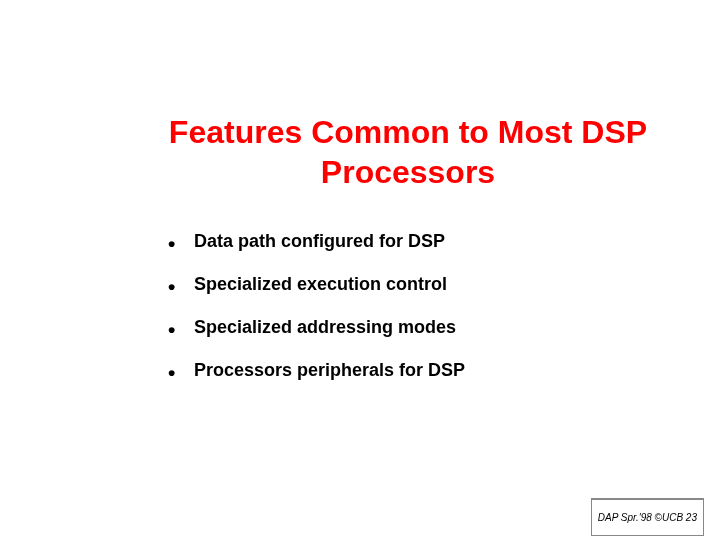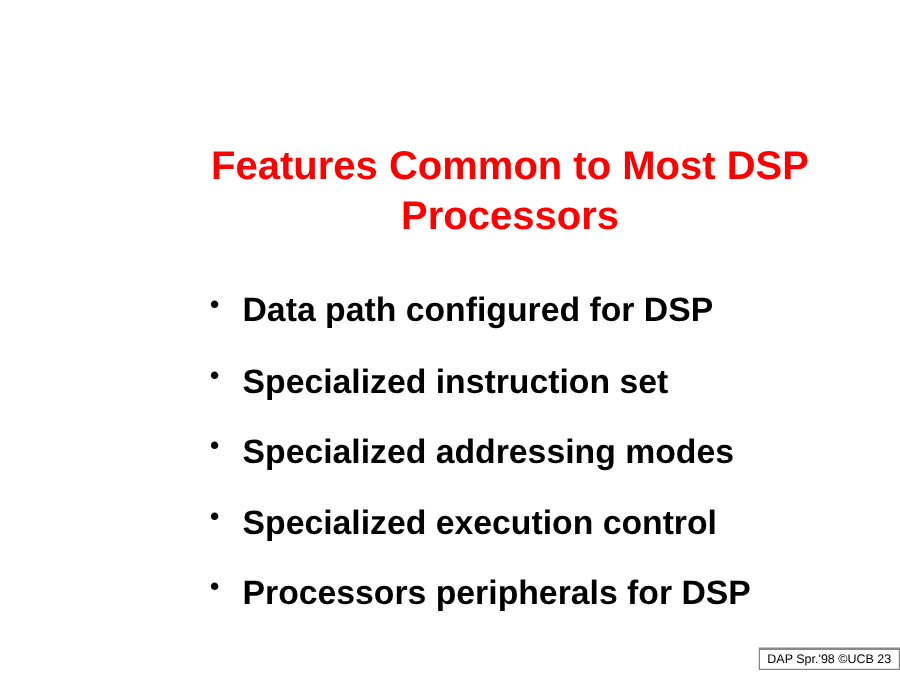--- a/index.html
+++ b/index.html
@@ -24,52 +24,52 @@
     line-height: 1.25;
     margin-bottom: 36px;
     padding: 0 20px;
   }
   .bullets {
     list-style: none;
     padding-left: 28px;
   }
   .bullets li {
     color: #000000;
-    font-size: 27px;
+    font-size: 18px;
     font-weight: bold;
     line-height: 1.5;
     position: relative;
     padding-left: 26px;
   }
   .bullets li::before {
     content: "•";
     position: absolute;
     left: 0;
     top: 0;
     font-size: 21px;
   }
   .footer {
     position: absolute;
     bottom: 20px;
-    right: 16px;
+    right: 32px;
     border: 1px solid #888;
     border-top: 2px solid #888;
-    padding: 2px 6px;
+    padding: 12px 6px;
     font-size: 10px;
     color: #000;
     background: #fff;
+    font-style: italic;
   }
 </style>
 </head>
 <body>
 
 <div class="slide">
   <h1 class="title">Features Common to Most DSP Processors</h1>
   <ul class="bullets">
     <li>Data path configured for DSP</li>
-    <li>Specialized instruction set</li>
+    <li>Specialized execution control</li>
     <li>Specialized addressing modes</li>
-    <li>Specialized execution control</li>
     <li>Processors peripherals for DSP</li>
   </ul>
 </div>
 
 <div class="footer">DAP Spr.'98 ©UCB 23</div>
 
 </body></html>

